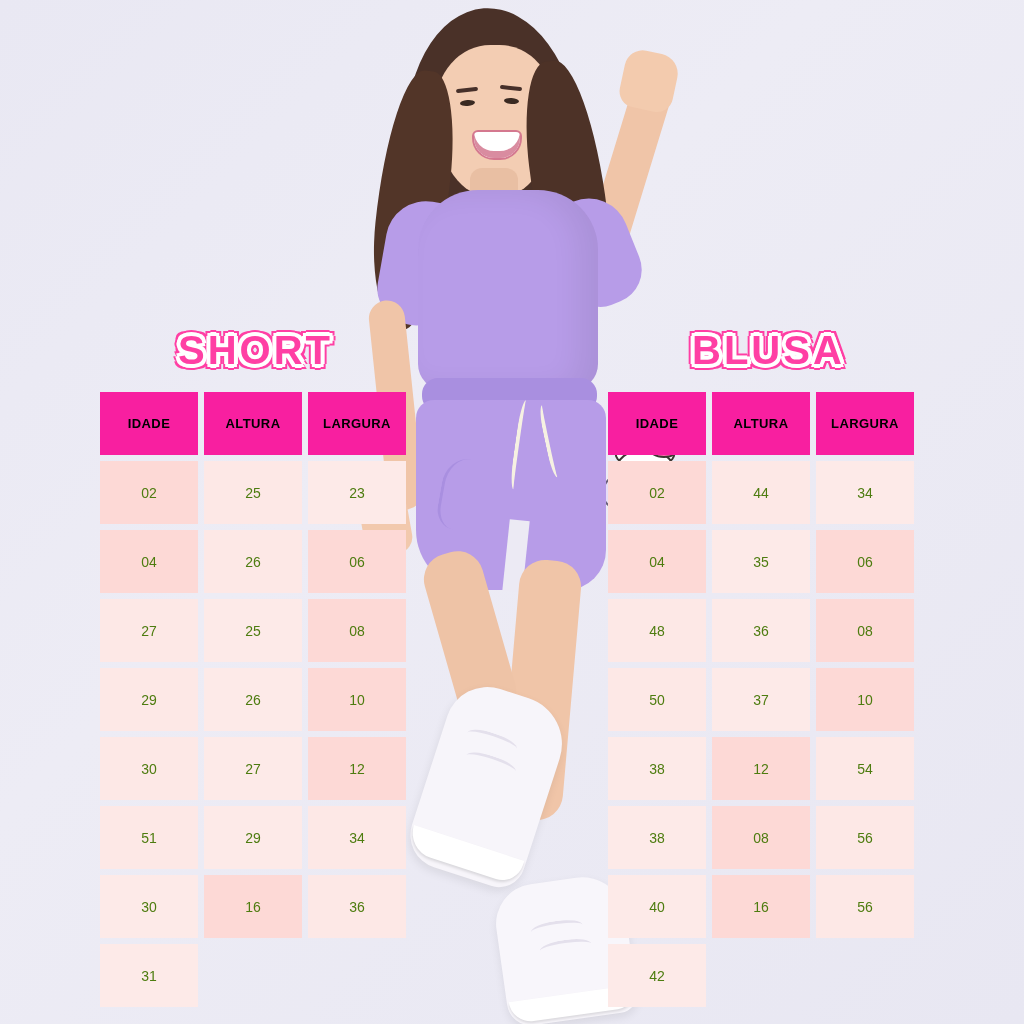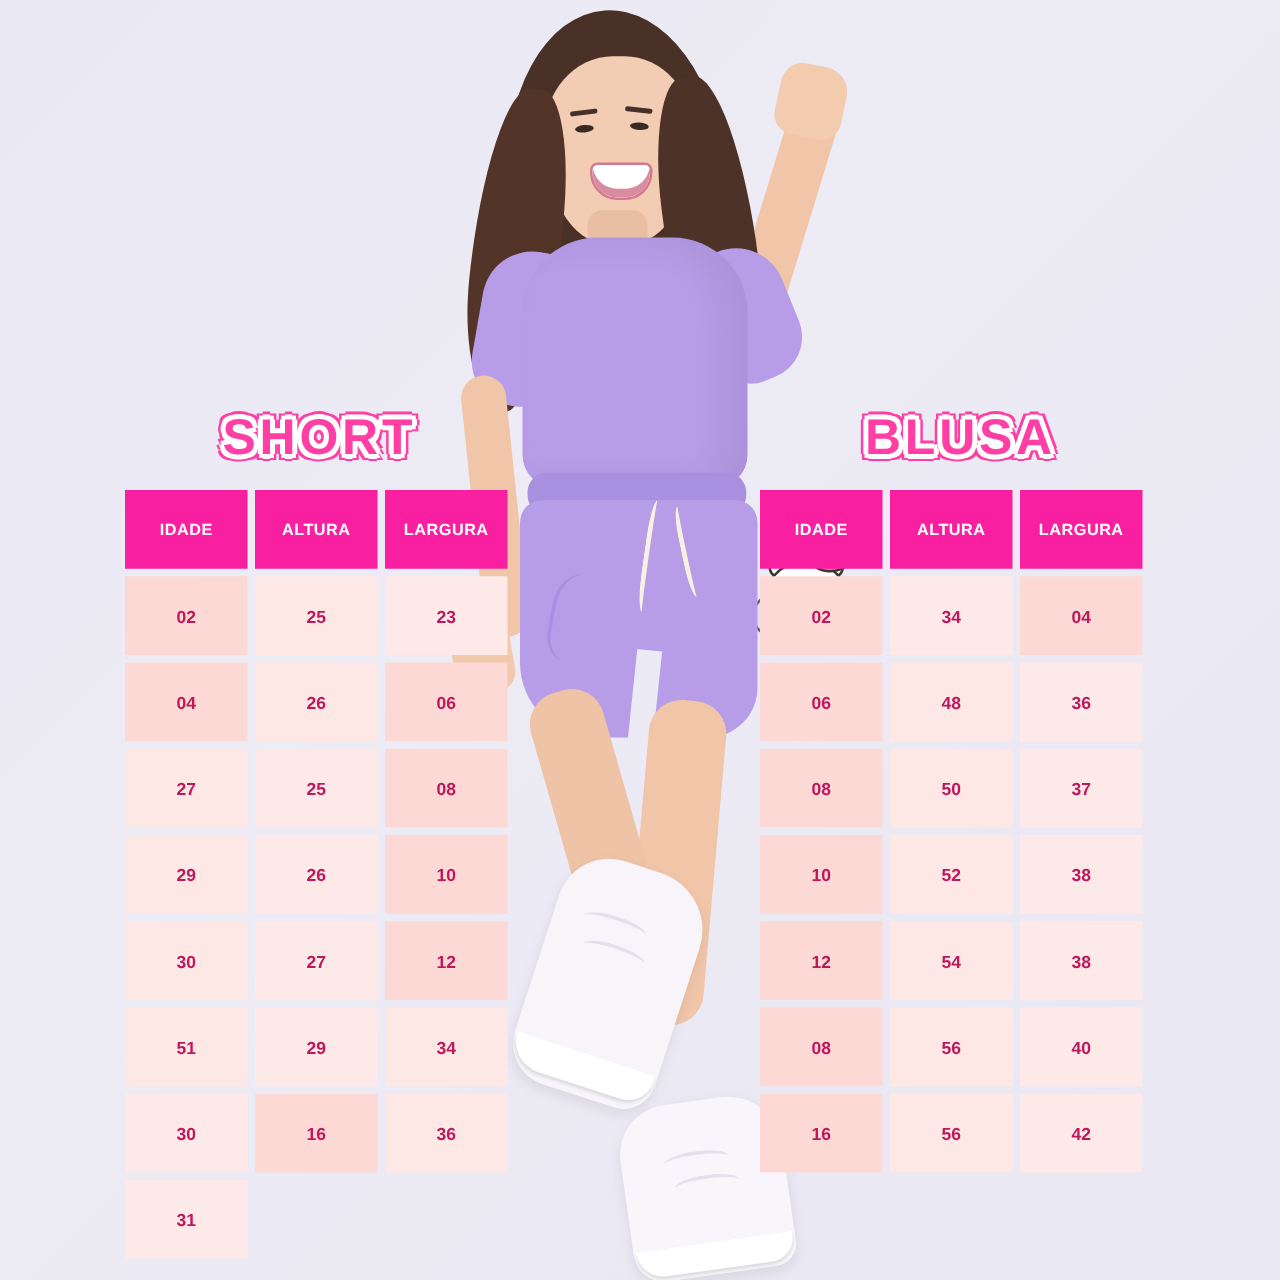--- a/index.html
+++ b/index.html
@@ -208,30 +208,30 @@
     width:104px;height:69px;
     display:flex;align-items:center;justify-content:center;
     box-sizing:border-box;
     padding:3px;
   }
   .hcell{
     width:100%;height:100%;
     background:#f81fa0;
     display:flex;align-items:center;justify-content:center;
     text-align:left;
-    color:#ffffff;
+    color:#000000;
     font-size:13px;font-weight:bold;letter-spacing:.4px;
     line-height:15px;
     padding:0 4px;box-sizing:border-box;
   }
   .dcell{
     width:100%;height:100%;
     display:flex;align-items:center;justify-content:center;
-    color:#be185d;
-    font-size:14px;font-weight:bold;
+    color:#4d7c0f;
+    font-size:14px;font-weight:normal;
   }
   .dcell.idade{background:#fdd9d6;}
   .dcell.val{background:#fde8e6;}
   .dcell.val2{background:#fdeae8;}
 </style>
 </head>
 <body>
 
 <div id="page">
 
@@ -382,26 +382,32 @@
         <div class="hcell">ALTURA</div>
       </div>
     <div class="cellwrap">
         <div class="hcell">LARGURA</div>
       </div>
 
     <div class="cellwrap">
         <div class="dcell idade">02</div>
       </div>
     <div class="cellwrap">
+        <div class="dcell val">44</div>
+      </div>
+    <div class="cellwrap">
         <div class="dcell val2">34</div>
       </div>
 
     <div class="cellwrap">
         <div class="dcell idade">04</div>
       </div>
+    <div class="cellwrap">
+        <div class="dcell val2">35</div>
+      </div>
 
     <div class="cellwrap">
         <div class="dcell idade">06</div>
       </div>
     <div class="cellwrap">
         <div class="dcell val">48</div>
       </div>
     <div class="cellwrap">
         <div class="dcell val2">36</div>
       </div>
@@ -413,23 +419,20 @@
         <div class="dcell val">50</div>
       </div>
     <div class="cellwrap">
         <div class="dcell val2">37</div>
       </div>
 
     <div class="cellwrap">
         <div class="dcell idade">10</div>
       </div>
     <div class="cellwrap">
-        <div class="dcell val">52</div>
-      </div>
-    <div class="cellwrap">
         <div class="dcell val2">38</div>
       </div>
 
     <div class="cellwrap">
         <div class="dcell idade">12</div>
       </div>
     <div class="cellwrap">
         <div class="dcell val">54</div>
       </div>
     <div class="cellwrap">

